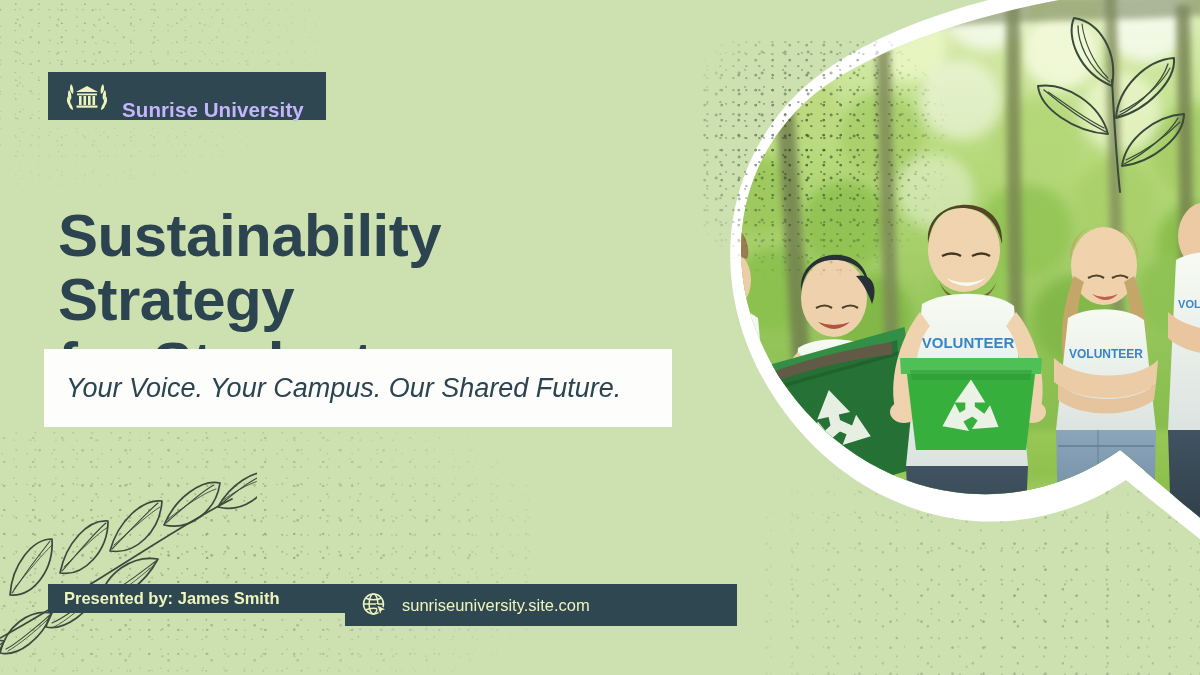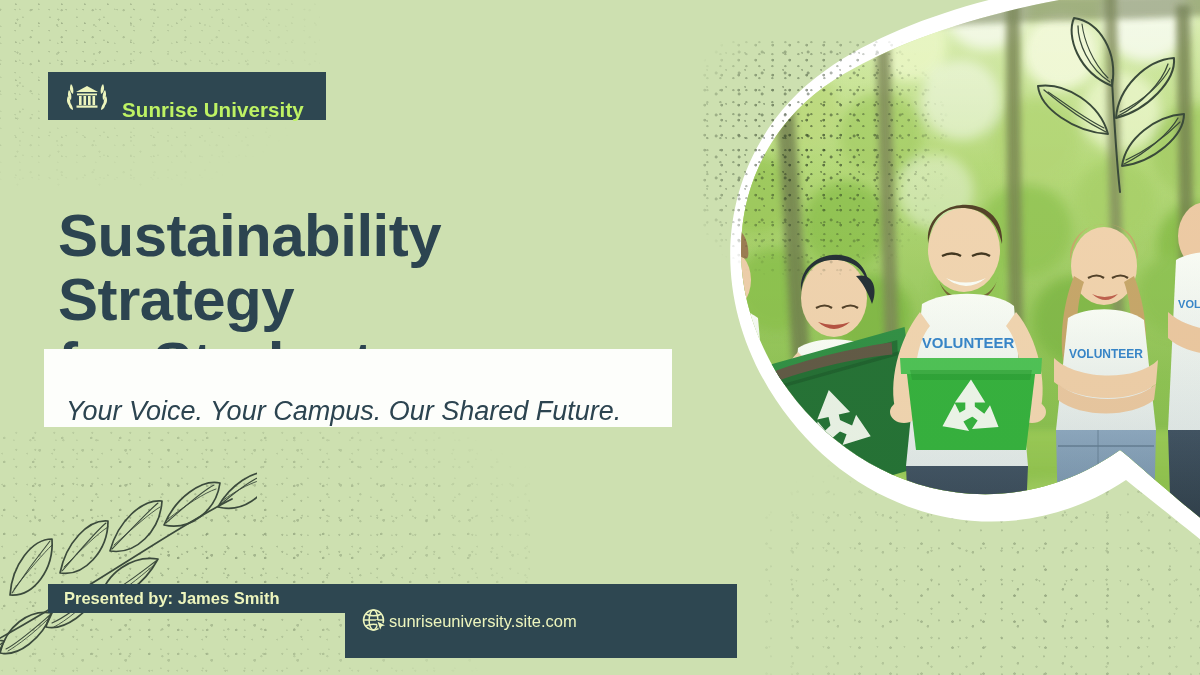--- a/index.html
+++ b/index.html
@@ -67,38 +67,38 @@
   .leaf-bl{position:absolute;left:-18px;top:455px;width:275px;height:225px;}
   
   #photo-clip{
     position:absolute;left:706px;top:-40px;width:520px;height:680px;overflow:hidden;
   }
 
   
   .bar{position:absolute;background:#2e4751;display:flex;align-items:center;}
 
   #logo-bar{left:48px;top:72px;height:48px;padding:0 22px 0 16px;gap:12px;}
-  #logo-text{color:#bef264;font-size:20.5px;font-weight:700;letter-spacing:.1px;white-space:nowrap;margin-top:28px;}
+  #logo-text{color:#c4b5fd;font-size:20.5px;font-weight:700;letter-spacing:.1px;white-space:nowrap;margin-top:28px;}
 
   #presenter-bar{left:48px;top:584px;width:283px;height:29px;padding:0 16px;}
   #presenter-text{color:#edf5bd;font-size:16.5px;font-weight:700;white-space:nowrap;}
 
-  #url-bar{left:345px;top:584px;width:360px;height:42px;padding:16px 16px;gap:0;}
+  #url-bar{left:345px;top:584px;width:360px;height:42px;padding:0 16px;gap:13px;}
   #url-text{color:#edf5bd;font-size:16.5px;font-weight:400;white-space:nowrap;}
 
   
   #title{
     position:absolute;left:58px;top:196px;width:630px;
     color:#2c4450;font-size:60px;line-height:1.07;font-weight:700;
     letter-spacing:-.5px;
     margin-top:8px;
   }
   #subtitle-banner{
     position:absolute;left:44px;top:349px;width:628px;height:78px;
-    background:#fdfefb;display:flex;align-items:flex-end;
+    background:#fdfefb;display:flex;align-items:center;
   }
   #subtitle-text{
     margin-left:22px;color:#2c4450;font-size:27px;font-style:italic;font-weight:400;
     white-space:nowrap;
   }
 </style>
 </head>
 <body>
 
 <div id="slide">

